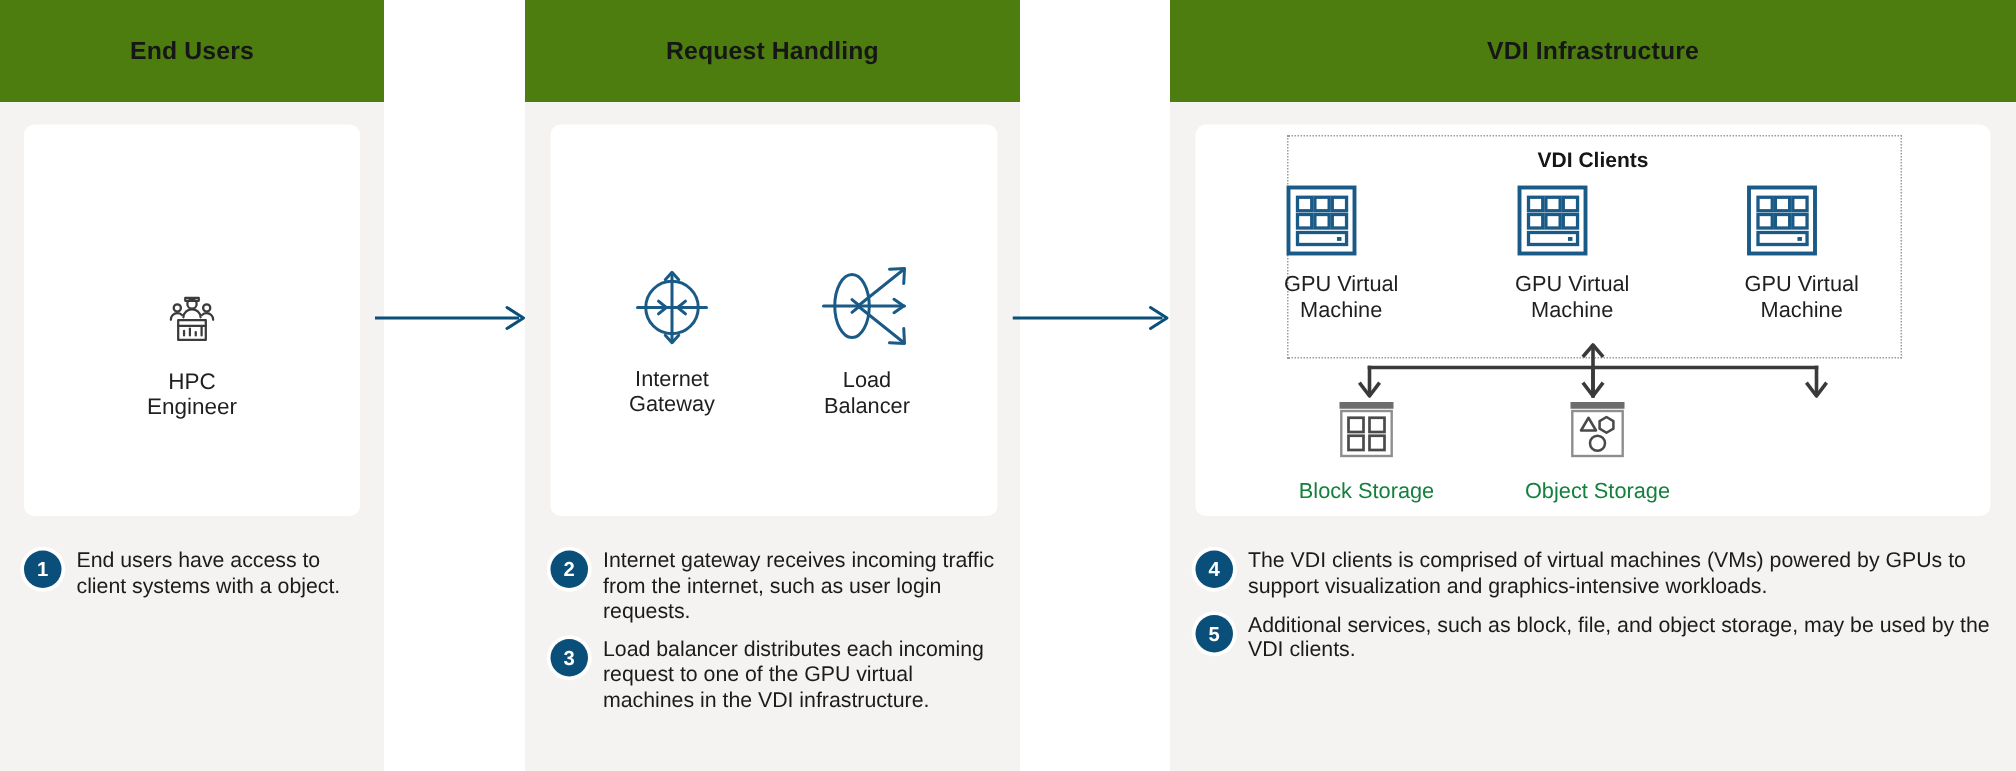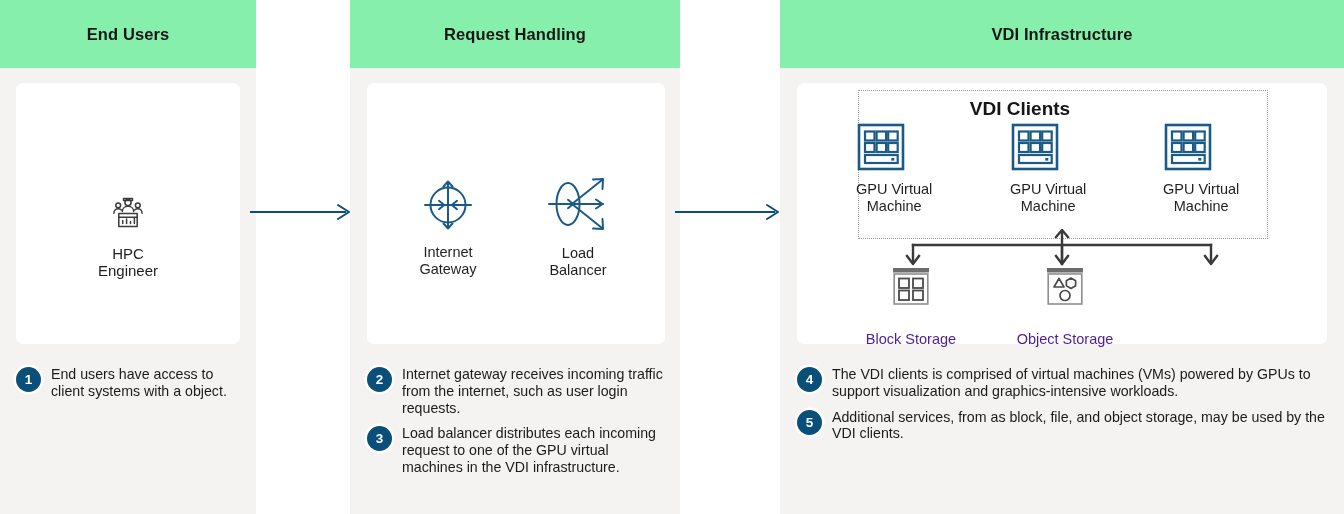--- a/index.html
+++ b/index.html
@@ -9,21 +9,21 @@
     font-family:"Liberation Sans", sans-serif;
     color:#1a1a1a;
     overflow:hidden;
   }
   .canvas{position:relative;width:1344px;height:514px;}
 
   
   .col{position:absolute;top:0;bottom:0;background:#f4f3f1;}
   .col-head{
     position:absolute;left:0;right:0;top:0;height:68px;
-    background:#86efac;
+    background:#4d7c0f;
     display:flex;align-items:center;justify-content:center;
   }
   .col-head-title{
     font-size:16.5px;font-weight:bold;color:#161616;
     letter-spacing:.1px;
   }
   #col-endusers{left:0;width:256px;}
   #col-request{left:350px;width:330px;}
   #col-vdi{left:780px;width:564px;}
 
@@ -48,35 +48,35 @@
   
   #node-igw{left:410px;top:176px;width:76px;}
   #node-lb{left:540px;top:173px;width:76px;}
 
   
   #vdi-clients-box{
     position:absolute;left:858px;top:90px;width:408px;height:147px;
     border:1px dotted #9b9b9b;background:transparent;
   }
   #vdi-clients-title{
-    position:absolute;left:816px;top:98px;width:408px;text-align:center;
-    font-size:19px;font-weight:bold;color:#161616;
+    position:absolute;left:858px;top:98px;width:408px;text-align:center;
+    font-size:14px;font-weight:bold;color:#161616;
   }
   .vm-node{position:absolute;top:122px;width:104px;display:flex;flex-direction:column;align-items:flex-start;}
   #vm-1{left:856px;}
   #vm-2{left:1010px;}
   #vm-3{left:1163px;}
   .vm-node .cap{margin-top:5px;text-align:center;font-size:14.5px;line-height:1.15;color:#1f1f1f;white-space:pre-line;}
 
   
   .st-node{position:absolute;top:265px;width:140px;display:flex;flex-direction:column;align-items:center;}
   #st-block{left:841px;}
   #st-object{left:995px;}
   #st-file{left:1147px;}
-  .st-node .cap{margin-top:18px;text-align:right;font-size:14.5px;line-height:1.15;color:#4c1d95;}
+  .st-node .cap{margin-top:6px;text-align:right;font-size:14.5px;line-height:1.15;color:#15803d;}
 
   
   .conn{position:absolute;}
   #conn-1{left:250px;top:200px;}
   #conn-2{left:675px;top:200px;}
   #conn-storage{left:890px;top:228px;}
 
   
   .steps{position:absolute;}
   #steps-1{left:16px;top:366px;width:232px;}
@@ -337,17 +337,17 @@
     </div>
   </div>
 
   <div class="steps" id="steps-3">
     <div class="step">
       <span class="step-badge">4</span>
       <span class="step-text">The VDI clients is comprised of virtual machines (VMs) powered by GPUs to support visualization and graphics-intensive workloads.</span>
     </div>
     <div class="step">
       <span class="step-badge">5</span>
-      <span class="step-text">Additional services, from as block, file, and object storage, may be used by the VDI clients.</span>
+      <span class="step-text">Additional services, such as block, file, and object storage, may be used by the VDI clients.</span>
     </div>
   </div>
 
 </div>
 
 </body></html>

